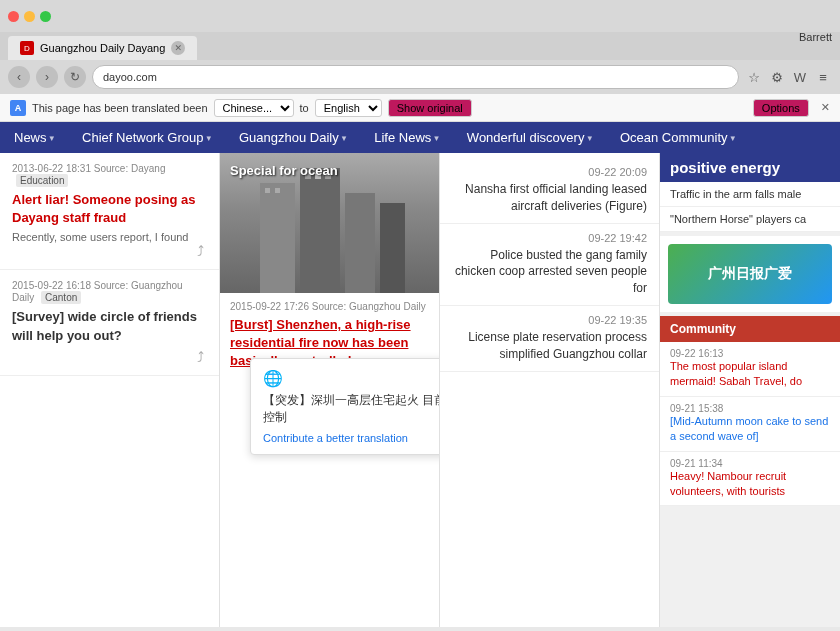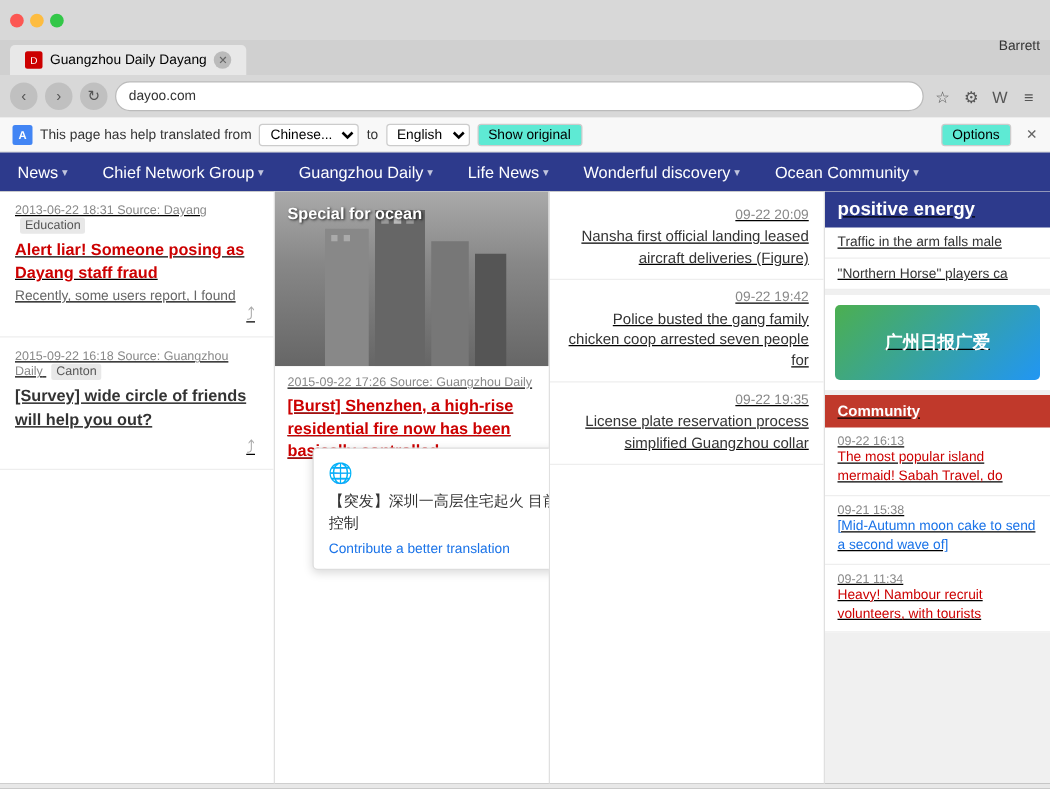--- a/index.html
+++ b/index.html
@@ -15,30 +15,30 @@
     .tab-favicon { width: 14px; height: 14px; background: #c00; border-radius: 2px; display: flex; align-items: center; justify-content: center; color: white; font-size: 8px; }
     .tab-close { width: 14px; height: 14px; border-radius: 50%; background: #bbb; display: flex; align-items: center; justify-content: center; font-size: 9px; color: #666; cursor: pointer; }
     .toolbar { display: flex; align-items: center; padding: 5px 8px; background: #d8d8d8; height: 34px; gap: 6px; }
     .nav-btn { width: 22px; height: 22px; border-radius: 50%; background: #c0c0c0; display: flex; align-items: center; justify-content: center; color: #555; font-size: 12px; cursor: pointer; border: none; }
     .address-bar { flex: 1; height: 24px; border-radius: 12px; background: white; border: 1px solid #bbb; padding: 0 10px; font-size: 11px; display: flex; align-items: center; color: #333; }
     .toolbar-icons { display: flex; gap: 5px; align-items: center; }
     .toolbar-icon { width: 18px; height: 18px; display: flex; align-items: center; justify-content: center; font-size: 13px; color: #555; cursor: pointer; }
     .translate-bar { display: flex; align-items: center; background: #f8f8f8; padding: 4px 10px; border-bottom: 1px solid #ddd; font-size: 11px; color: #333; gap: 6px; height: 28px; }
     .translate-icon { width: 16px; height: 16px; background: #4285f4; border-radius: 2px; display: flex; align-items: center; justify-content: center; color: white; font-size: 9px; font-weight: bold; }
     .translate-select { border: 1px solid #ccc; border-radius: 3px; padding: 1px 4px; font-size: 11px; background: white; cursor: pointer; }
-    .translate-btn { margin-left: auto; border: 1px solid #ccc; border-radius: 3px; padding: 2px 8px; font-size: 11px; background: #5eead4; cursor: pointer; }
+    .translate-btn { margin-left: auto; border: 1px solid #ccc; border-radius: 3px; padding: 2px 8px; font-size: 11px; background: #be185d; cursor: pointer; }
     .translate-x { margin-left: 6px; color: #666; cursor: pointer; }
 
     
     .nav-menu { background: #2d3a8c; display: flex; align-items: center; padding: 0; height: 31px; }
     .nav-item { color: white; padding: 0 14px; height: 35px; display: flex; align-items: center; font-size: 13px; cursor: pointer; gap: 3px; white-space: nowrap; }
     .nav-arrow { font-size: 9px; color: rgba(255,255,255,0.7); }
 
     
-    .content-area { background: #737373; display: flex; gap: 0; height: calc(631px - 157px); overflow: hidden; text-decoration: underline; }
+    .content-area { background: #3b82f6; display: flex; gap: 0; height: calc(631px - 157px); overflow: hidden; }
 
     
     .left-col { width: 220px; background: white; border-right: 1px solid #e0e0e0; overflow: hidden; }
     .article-item { padding: 10px 12px; border-bottom: 1px solid #eee; }
     .article-meta { font-size: 10px; color: #888; margin-bottom: 4px; }
     .article-title { font-size: 13px; color: #c00; font-weight: bold; line-height: 1.4; margin-bottom: 4px; }
     .article-title.black { color: #333; }
     .article-desc { font-size: 11px; color: #666; }
     .tag-badge { display: inline-block; background: #e8e8e8; padding: 1px 4px; font-size: 10px; color: #555; border-radius: 2px; margin-left: 4px; }
     .share-icon { color: #aaa; font-size: 14px; cursor: pointer; padding: 3px; }
@@ -113,21 +113,21 @@
     <div class="toolbar-icons">
       <span class="toolbar-icon">☆</span>
       <span class="toolbar-icon">⚙</span>
       <span class="toolbar-icon">W</span>
       <span class="toolbar-icon">≡</span>
     </div>
   </div>
 
   <div class="translate-bar">
     <div class="translate-icon">A</div>
-    <span>This page has help translated from</span>
+    <span>This page has been translated been</span>
     <select class="translate-select">
       <option>Chinese...</option>
     </select>
     <span>to</span>
     <select class="translate-select">
       <option>English</option>
     </select>
     <button class="translate-btn">Show original</button>
     <div style="flex:1"></div>
     <button class="translate-btn">Options</button>

